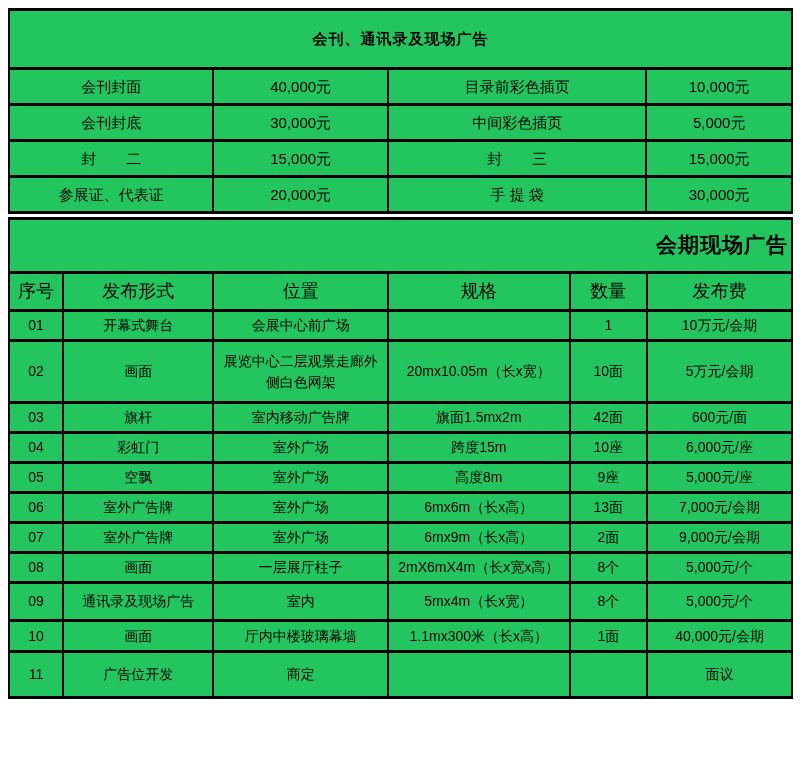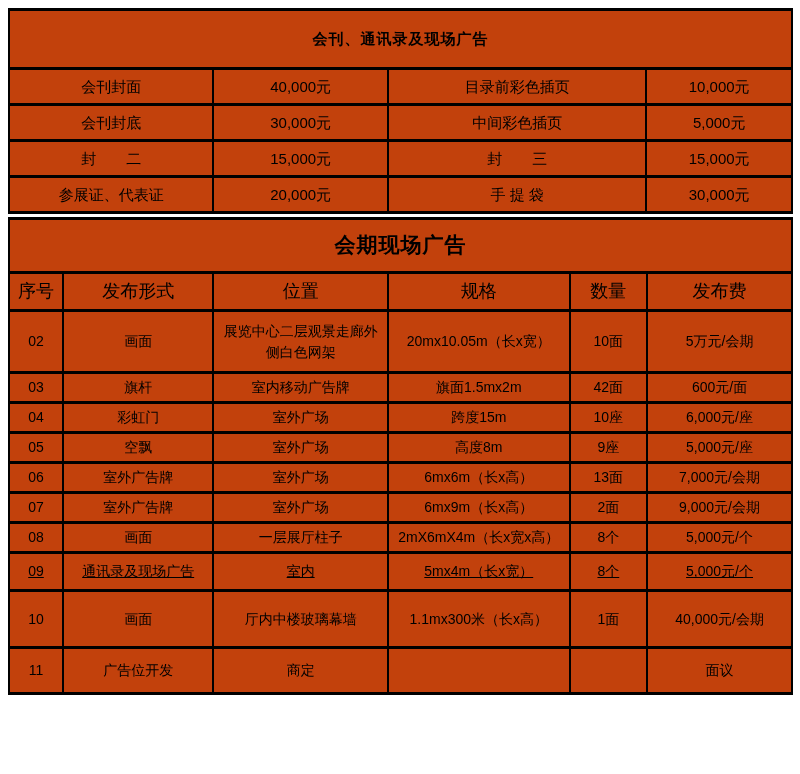--- a/index.html
+++ b/index.html
@@ -13,48 +13,48 @@
     width: 800px;
     height: 774px;
     box-sizing: border-box;
     padding: 8px 7px 0 8px;
     background: #ffffff;
   }
   table {
     width: 785px;
     border-collapse: collapse;
     table-layout: fixed;
-    background: #c2410c;
+    background: #22c55e;
   }
   td {
     border-style: solid;
     border-color: #000000;
     border-width: 3px 2px;
     text-align: center;
     vertical-align: middle;
     font-size: 14px;
     line-height: 1.45;
     padding: 2px 3px;
     overflow: hidden;
     word-break: break-all;
   }
   #t1 td { font-size: 15px; }
   .title-cell {
     font-size: 21px;
     font-weight: bold;
     letter-spacing: 1px;
   }
   #t1 .title-cell { height: 52px; }
-  #t2 .title-cell { height: 47px; }
+  #t2 .title-cell { height: 47px; text-align: right; }
   #t1 .r { height: 36px; }
   #t2 .hdr td { height: 31px; font-size: 18px; }
   #t2 .r { height: 30px; }
   #t2 .r.tall { height: 62px; margin-top: 28px; }
-  #t2 .r.med { height: 38px; text-decoration: underline; }
-  #t2 .r.med2 { height: 57px; }
+  #t2 .r.med { height: 38px; }
+  #t2 .r.med2 { height: 31px; }
   #t2 .r.last { height: 46px; }
   #t2 { margin-top: 3px; }
 </style>
 </head>
 <body>
 
 <div class="page">
 
   <table id="t1">
     <colgroup>
@@ -108,20 +108,28 @@
       <td colspan="6" class="title-cell">会期现场广告</td>
     </tr>
     <tr class="hdr">
       <td>序号</td>
       <td>发布形式</td>
       <td>位置</td>
       <td>规格</td>
       <td>数量</td>
       <td>发布费</td>
     </tr>
+    <tr class="r">
+      <td>01</td>
+      <td>开幕式舞台</td>
+      <td>会展中心前广场</td>
+      <td></td>
+      <td>1</td>
+      <td>10万元/会期</td>
+    </tr>
     <tr class="r tall">
       <td>02</td>
       <td>画面</td>
       <td>展览中心二层观景走廊外侧白色网架</td>
       <td>20mx10.05m（长x宽）</td>
       <td>10面</td>
       <td>5万元/会期</td>
     </tr>
     <tr class="r">
       <td>03</td>

